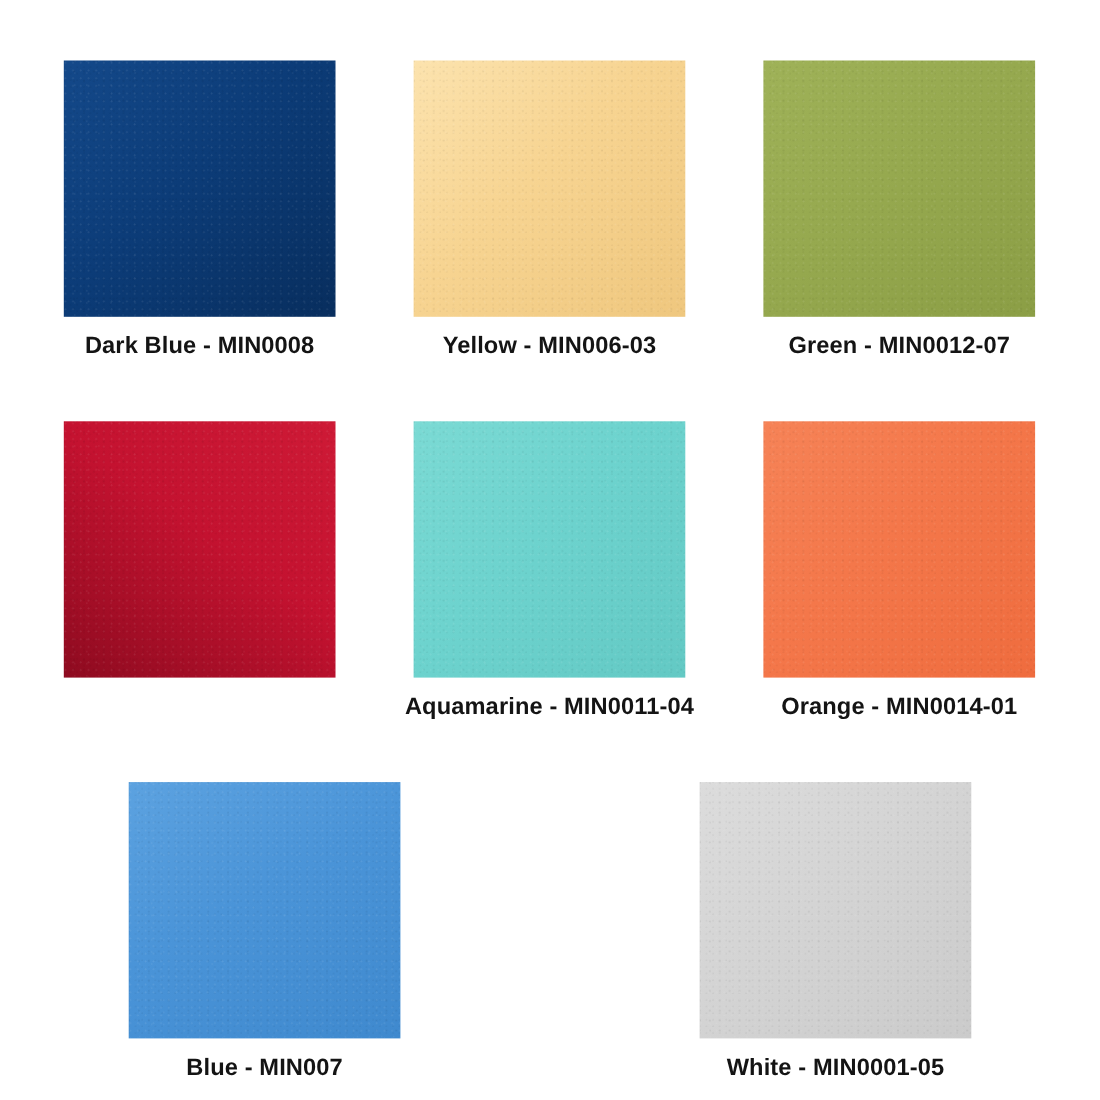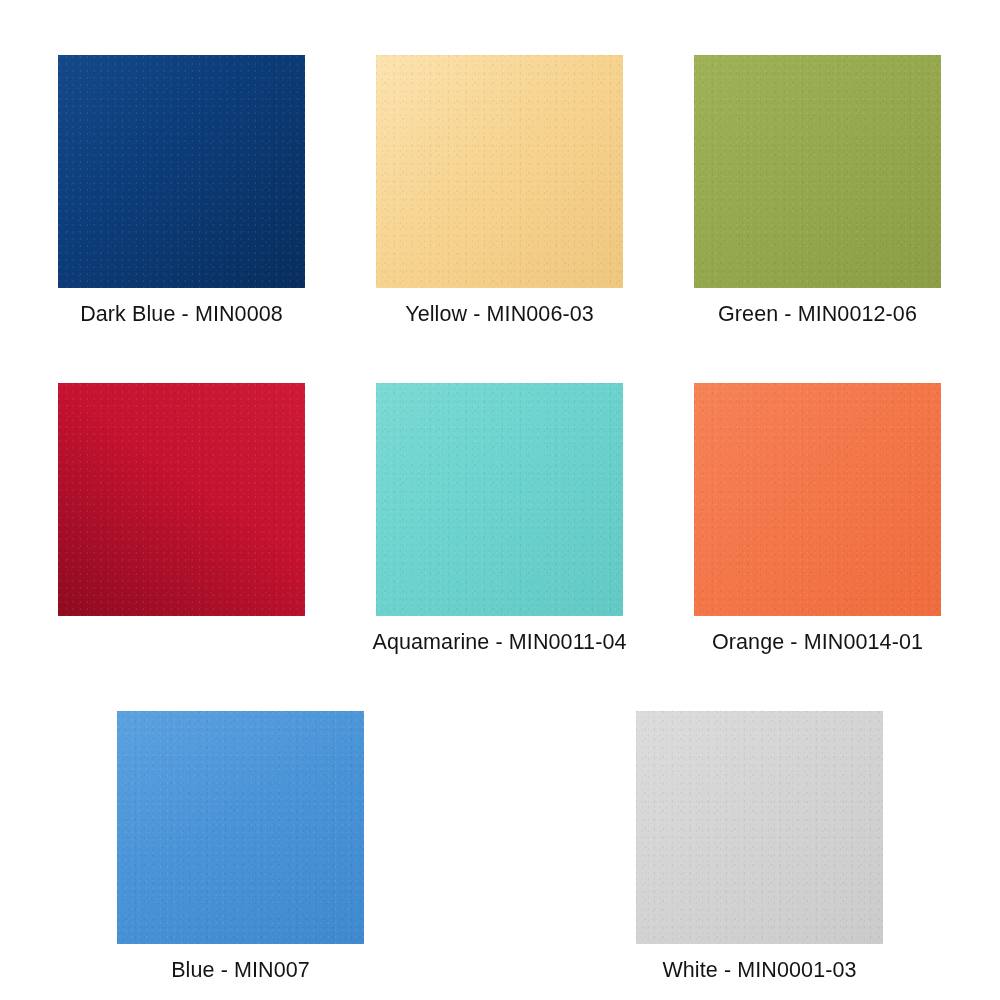--- a/index.html
+++ b/index.html
@@ -23,20 +23,21 @@
     padding: 55px 58px 0 58px;
     display: flex;
     flex-direction: column;
   }
 
   .swatch-row {
     display: flex;
     flex-direction: row;
     justify-content: flex-start;
     width: 884px;
+    font-weight: bold;
   }
   .swatch-row.row-1 { margin-bottom: 55px; }
   .swatch-row.row-2 { margin-bottom: 55px; }
   .swatch-row.row-centered {
     justify-content: center;
     width: 884px;
     gap: 272px;
   }
 
   .swatch-cell {
@@ -102,21 +103,21 @@
       <div class="swatch-label">Dark Blue - MIN0008</div>
     </div>
 
     <div class="swatch-cell">
       <div class="swatch-chip" title="Yellow - MIN006-01" style="background: linear-gradient(135deg, rgb(252, 227, 174) 0%, rgb(247, 212, 145) 45%, rgb(239, 199, 126) 100%);"></div>
       <div class="swatch-label">Yellow - MIN006-03</div>
     </div>
 
     <div class="swatch-cell">
       <div class="swatch-chip" title="Green - MIN0012-01" style="background: linear-gradient(140deg, rgb(159, 178, 88) 0%, rgb(150, 169, 79) 45%, rgb(139, 158, 69) 100%);"></div>
-      <div class="swatch-label">Green - MIN0012-06</div>
+      <div class="swatch-label">Green - MIN0012-07</div>
     </div>
 
   </div>
 
   <div class="swatch-row row-2">
 
     <div class="swatch-cell">
       <div class="swatch-chip" title="Red - MIN0013-1" style="background: linear-gradient(215deg, rgb(206, 26, 54) 0%, rgb(196, 18, 48) 45%, rgb(142, 11, 32) 100%);"></div>
     </div>
 
@@ -134,18 +135,18 @@
 
   <div class="swatch-row row-centered">
 
     <div class="swatch-cell">
       <div class="swatch-chip" title="Blue - MIN007" style="background: linear-gradient(150deg, rgb(92, 162, 224) 0%, rgb(74, 148, 216) 45%, rgb(63, 137, 206) 100%);"></div>
       <div class="swatch-label">Blue - MIN007</div>
     </div>
 
     <div class="swatch-cell">
       <div class="swatch-chip" title="White - MIN0001-01" style="background: linear-gradient(140deg, rgb(220, 220, 220) 0%, rgb(212, 212, 212) 45%, rgb(203, 203, 203) 100%);"></div>
-      <div class="swatch-label">White - MIN0001-03</div>
+      <div class="swatch-label">White - MIN0001-05</div>
     </div>
 
   </div>
 
 </div>
 
 </body></html>

